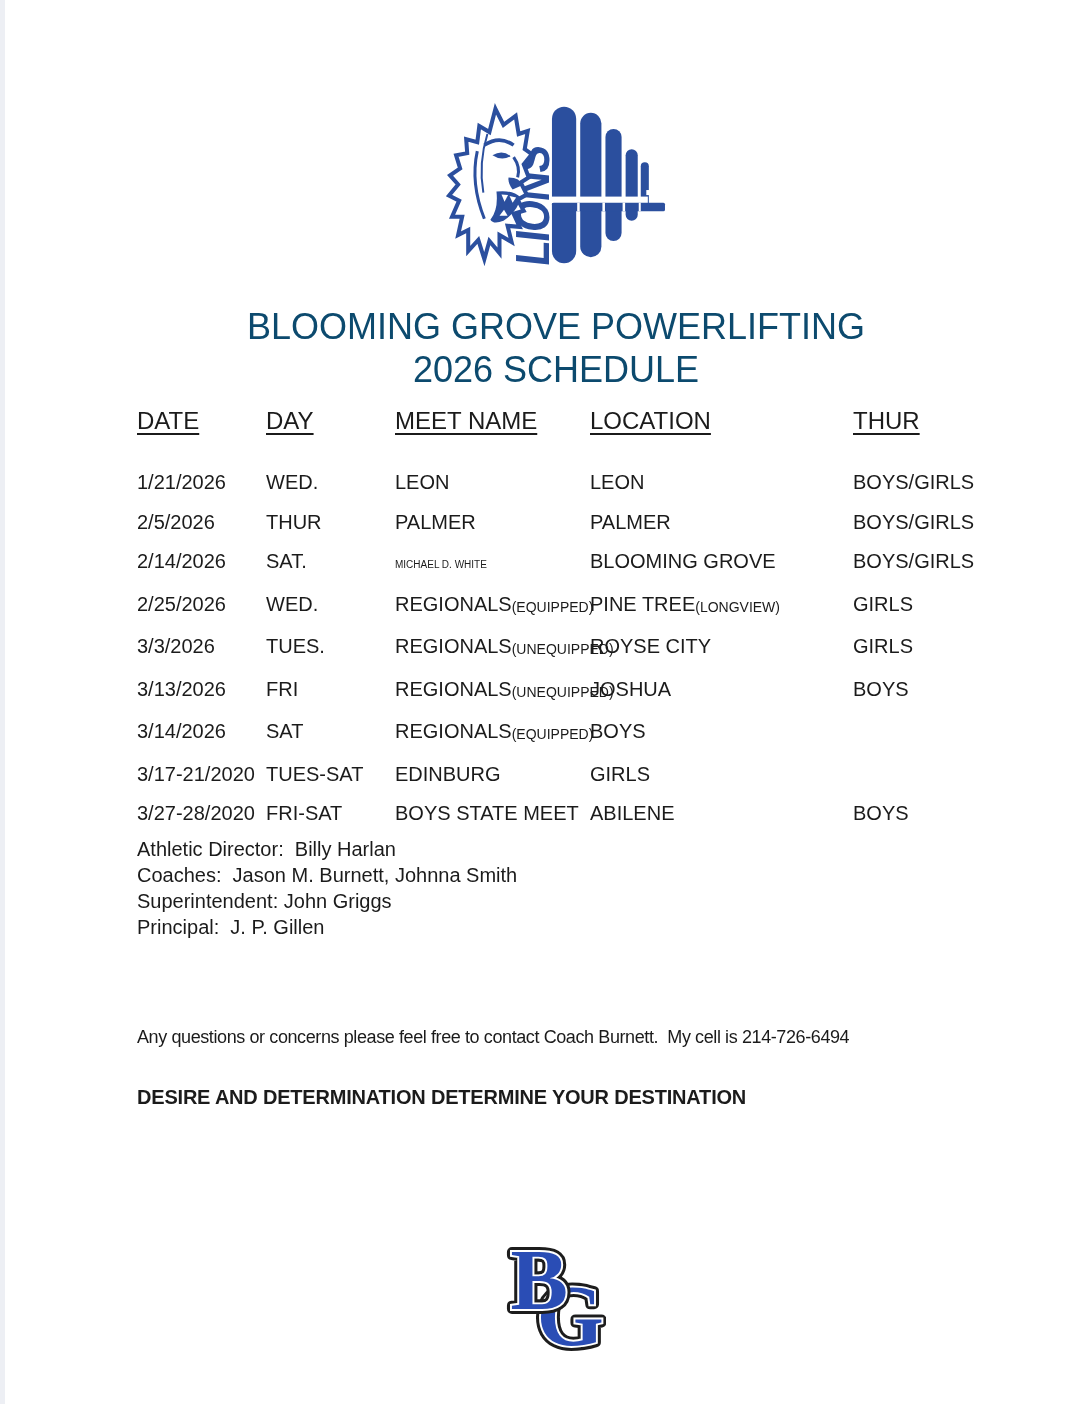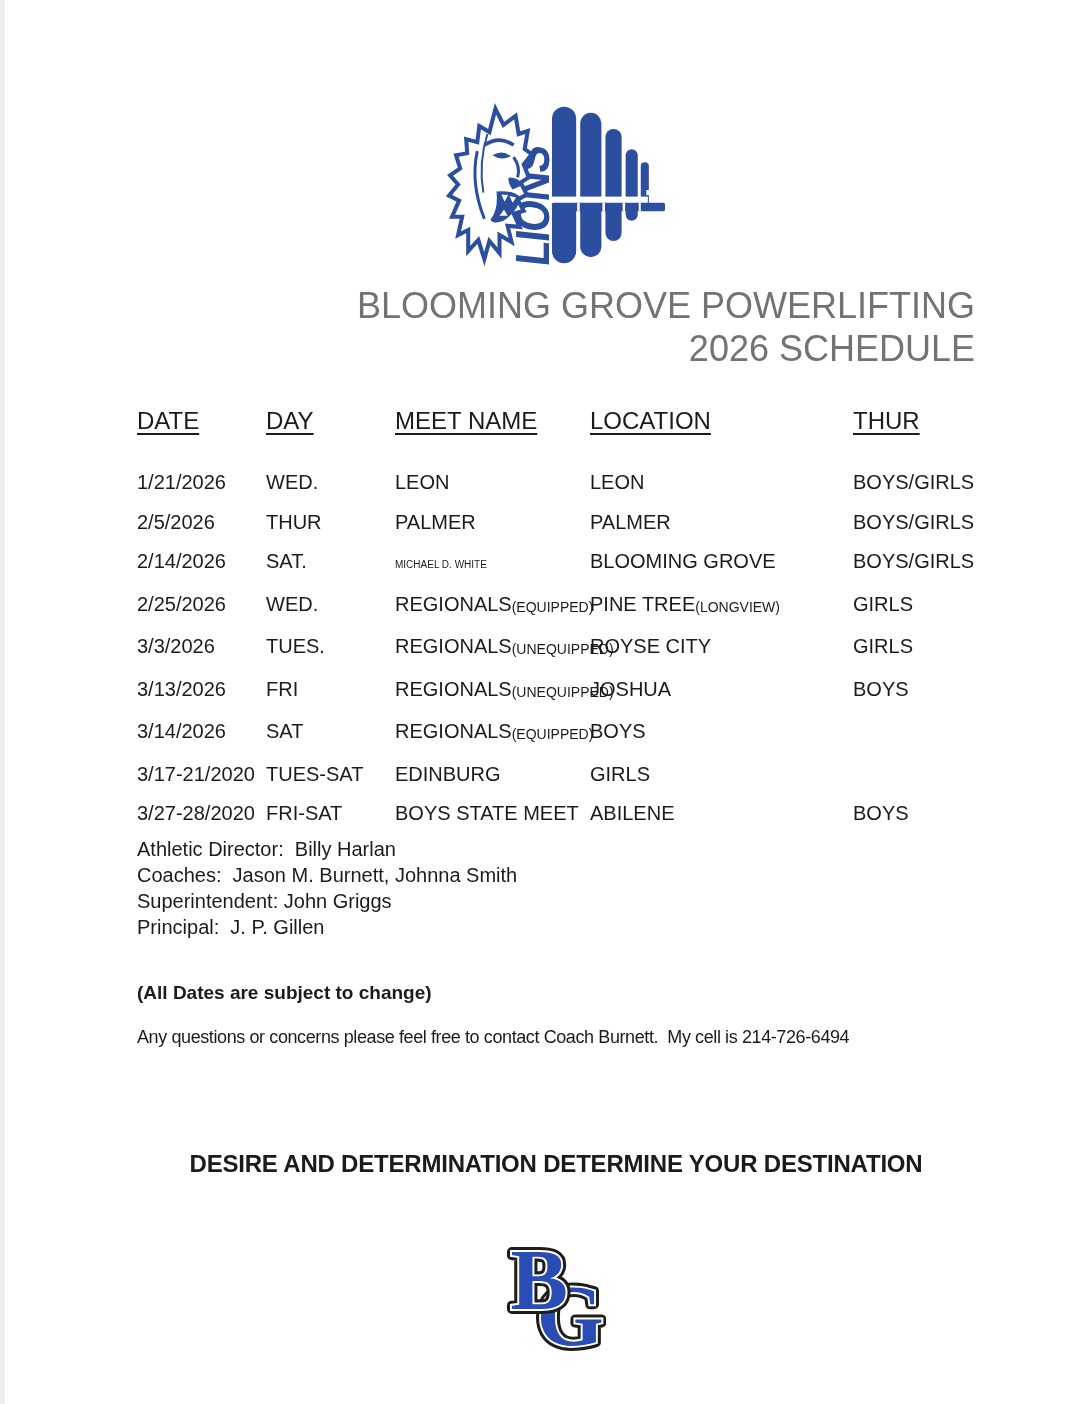--- a/index.html
+++ b/index.html
@@ -10,22 +10,22 @@
   .edge-strip {
     position:absolute; left:0; top:0; width:5px; height:1404px; background:var(--edge-strip,#edeff4);
   }
   .content { position:absolute; left:137px; top:0; width:838px; height:1404px; }
 
   
   .lion-logo { position:absolute; left:0; right:0; top:102px; display:flex; justify-content:center; }
   .bg-logo   { position:absolute; left:0; right:0; top:1220px; display:flex; justify-content:center; }
 
   
-  .title-block { position:absolute; left:0; width:838px; top:284px; text-align:right;
-    font-size:36px; line-height:43px; letter-spacing:0; color:#737373; }
+  .title-block { position:absolute; left:0; width:838px; top:305px; text-align:center;
+    font-size:36px; line-height:43px; letter-spacing:0; color:#0c4a6e; }
 
   
   .sched { position:absolute; left:0; top:404px; width:838px; }
   .thead, .trow { display:grid; grid-template-columns:129px 129px 195px 263px 122px; }
   .thead { margin-bottom:25px; }
   .hcell { font-size:24px; line-height:34px; white-space:nowrap; }
   .hcell span { text-decoration:underline; text-decoration-thickness:2px; text-underline-offset:4px; }
   .trow { }
   .tcell { font-size:20px; line-height:39.5px; white-space:nowrap; }
   .tiny { font-size:10px; }
@@ -33,22 +33,22 @@
 
   
   .staff { position:absolute; left:0; top:836px; font-size:20px; line-height:26px; }
   .prewrap { white-space:pre-wrap; }
 
   
   .note-dates   { position:absolute; left:0; top:982px;  font-size:19px; font-weight:bold; white-space:nowrap; }
   .note-contact { position:absolute; left:0; top:1027px; font-size:18px; font-weight:normal; letter-spacing:-0.4px; white-space:pre; }
 
   
-  .motto { position:absolute; left:0; width:838px; top:1150px; text-align:center;
-    font-size:24px; font-weight:bold; white-space:nowrap; letter-spacing:-0.2px; }
+  .motto { position:absolute; left:0; width:838px; top:1086px; text-align:left;
+    font-size:20px; font-weight:bold; white-space:nowrap; letter-spacing:-0.2px; }
 
   svg text { font-family:"Liberation Sans","DejaVu Sans",sans-serif; }
   svg .serif { font-family:"Liberation Serif","DejaVu Serif",serif; }
 </style>
 </head>
 <body>
 
 <div class="page">
   <div class="edge-strip"></div>
 
@@ -170,21 +170,20 @@
         </div>
     </div>
 
     <div class="staff">
       <div class="prewrap">Athletic Director:  Billy Harlan</div>
       <div class="prewrap">Coaches:  Jason M. Burnett, Johnna Smith</div>
       <div class="prewrap">Superintendent: John Griggs</div>
       <div class="prewrap">Principal:  J. P. Gillen</div>
     </div>
 
-    <div class="note-dates">(All Dates are subject to change)</div>
     <div class="note-contact">Any questions or concerns please feel free to contact Coach Burnett.  My cell is 214-726-6494</div>
 
     <div class="motto">DESIRE AND DETERMINATION DETERMINE YOUR DESTINATION</div>
 
     <div class="bg-logo">
       <svg width="100" height="142" viewBox="0 0 130 160" aria-hidden="true">
 
         <text class="serif" x="40" y="150" font-size="112" font-weight="bold" fill="none" stroke="#1d1d1d" stroke-width="13" stroke-linejoin="round">G</text>
         <text class="serif" x="40" y="150" font-size="112" font-weight="bold" fill="var(--bg-logo-blue)" stroke="#ffffff" stroke-width="5" paint-order="stroke">G</text>
 

